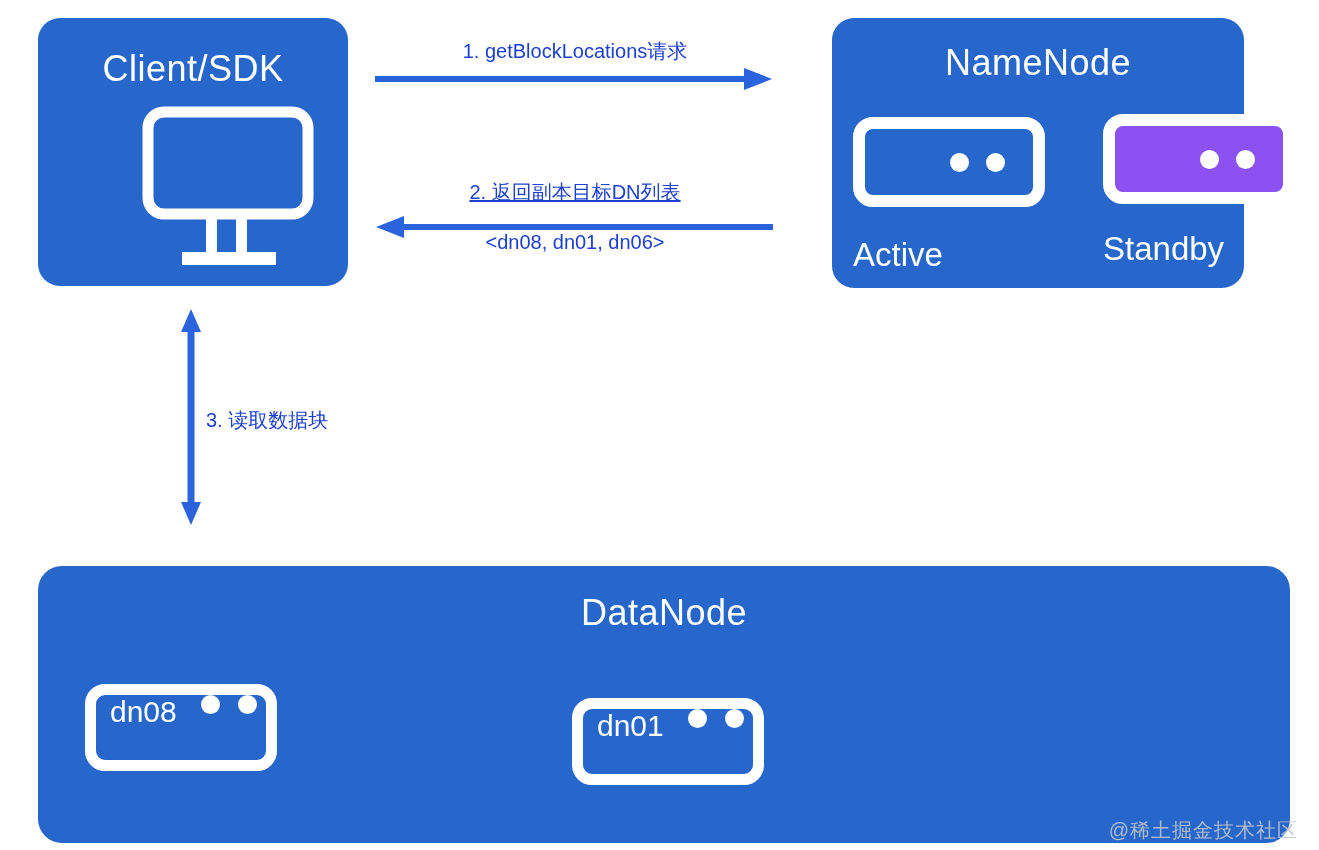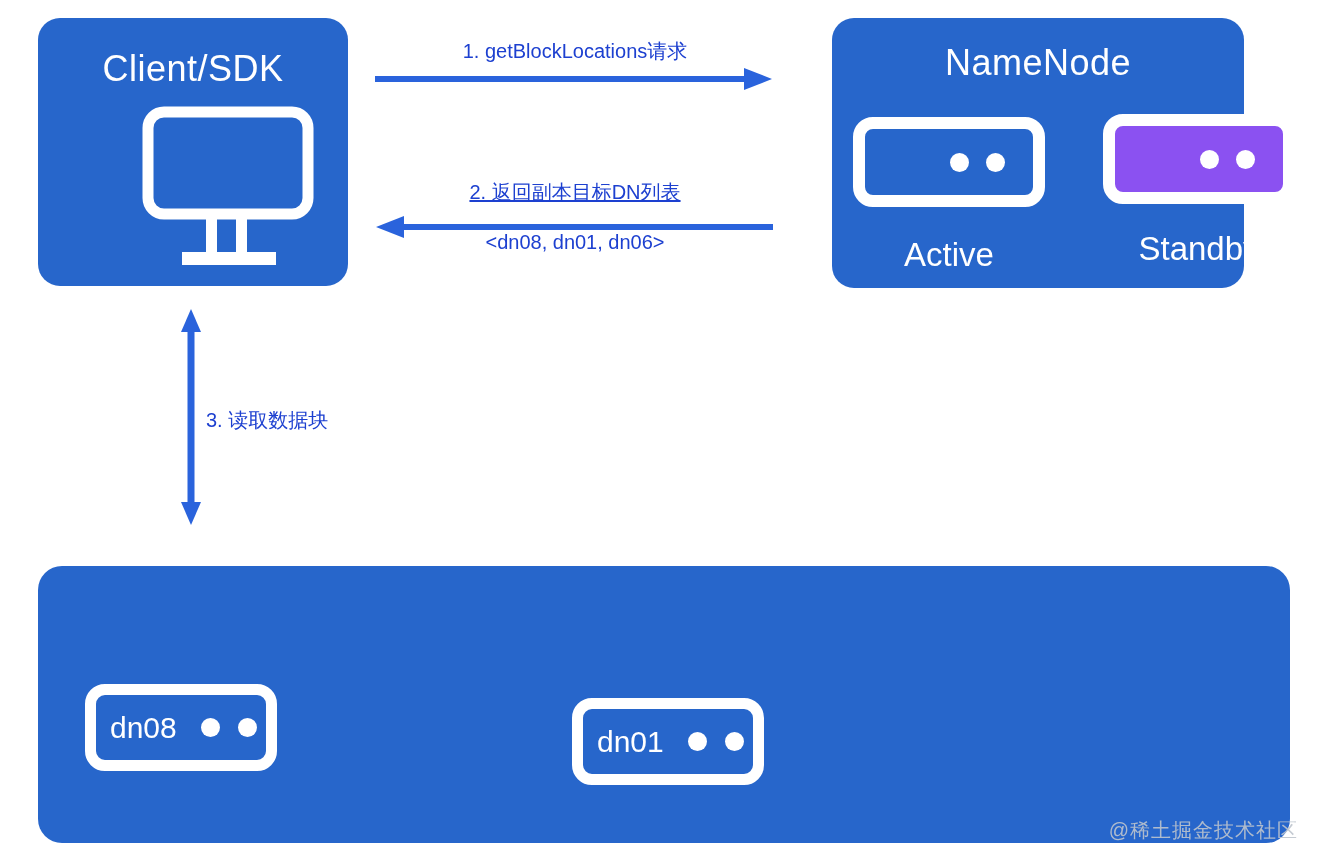--- a/index.html
+++ b/index.html
@@ -54,21 +54,21 @@
   .dot {
     width: 19px; height: 19px;
     border-radius: 50%;
     background: #fff;
   }
   #active-icon  { left: 21px;  top: 99px; width: 192px; background: var(--primary-blue); }
   #standby-icon { left: 271px; top: 96px; width: 192px; background: var(--purple); }
   .nn-label {
     position: absolute;
     width: 192px;
-    text-align: center;
+    text-align: left;
     font-size: 33px;
     color: #fff;
   }
   #active-label  { left: 21px;  top: 218px; }
   #standby-label { left: 271px; top: 212px; }
 
   
   .step-label {
     position: absolute;
     left: 360px;
@@ -90,21 +90,20 @@
   
   #datanode-box { left: 38px; top: 566px; width: 1252px; height: 277px; border-radius: 24px; }
   #datanode-box .box-title { top: 26px; }
   .dn-node {
     position: absolute;
     height: 87px;
     width: 192px;
     border: 11px solid #fff;
     border-radius: 20px;
     display: flex;
-    align-items: center;
     padding-left: 14px;
   }
   .dn-node .dn-name { font-size: 30px; color: #fff; }
   .dn-node .dots { display: flex; gap: 18px; margin-left: 24px; }
   #dn-node-0 { left: 47px;   top: 118px; }
   #dn-node-1 { left: 534px;  top: 132px; }
   #dn-node-2 { left: 1049px; top: 109px; }
 
   
   #watermark {
@@ -163,20 +162,21 @@
   <div id="step2-list" class="step-label">&lt;dn08, dn01, dn06&gt;</div>
 
   <svg id="read-arrow" class="arrow-svg" width="30" height="222" viewBox="0 0 30 222">
     <line x1="15" y1="22" x2="15" y2="200" stroke="currentColor" stroke-width="7"></line>
     <polygon points="5,26 15,3 25,26" fill="currentColor"></polygon>
     <polygon points="5,196 15,219 25,196" fill="currentColor"></polygon>
   </svg>
   <div id="step3-label" class="step-label">3. 读取数据块</div>
 
   <div id="datanode-box" class="box">
+    <div class="box-title">DataNode</div>
 
     <div id="dn-node-0" class="dn-node">
       <span class="dn-name">dn08</span>
       <div class="dots">
         <span class="dot"></span>
         <span class="dot"></span>
       </div>
     </div>
 
     <div id="dn-node-1" class="dn-node">

